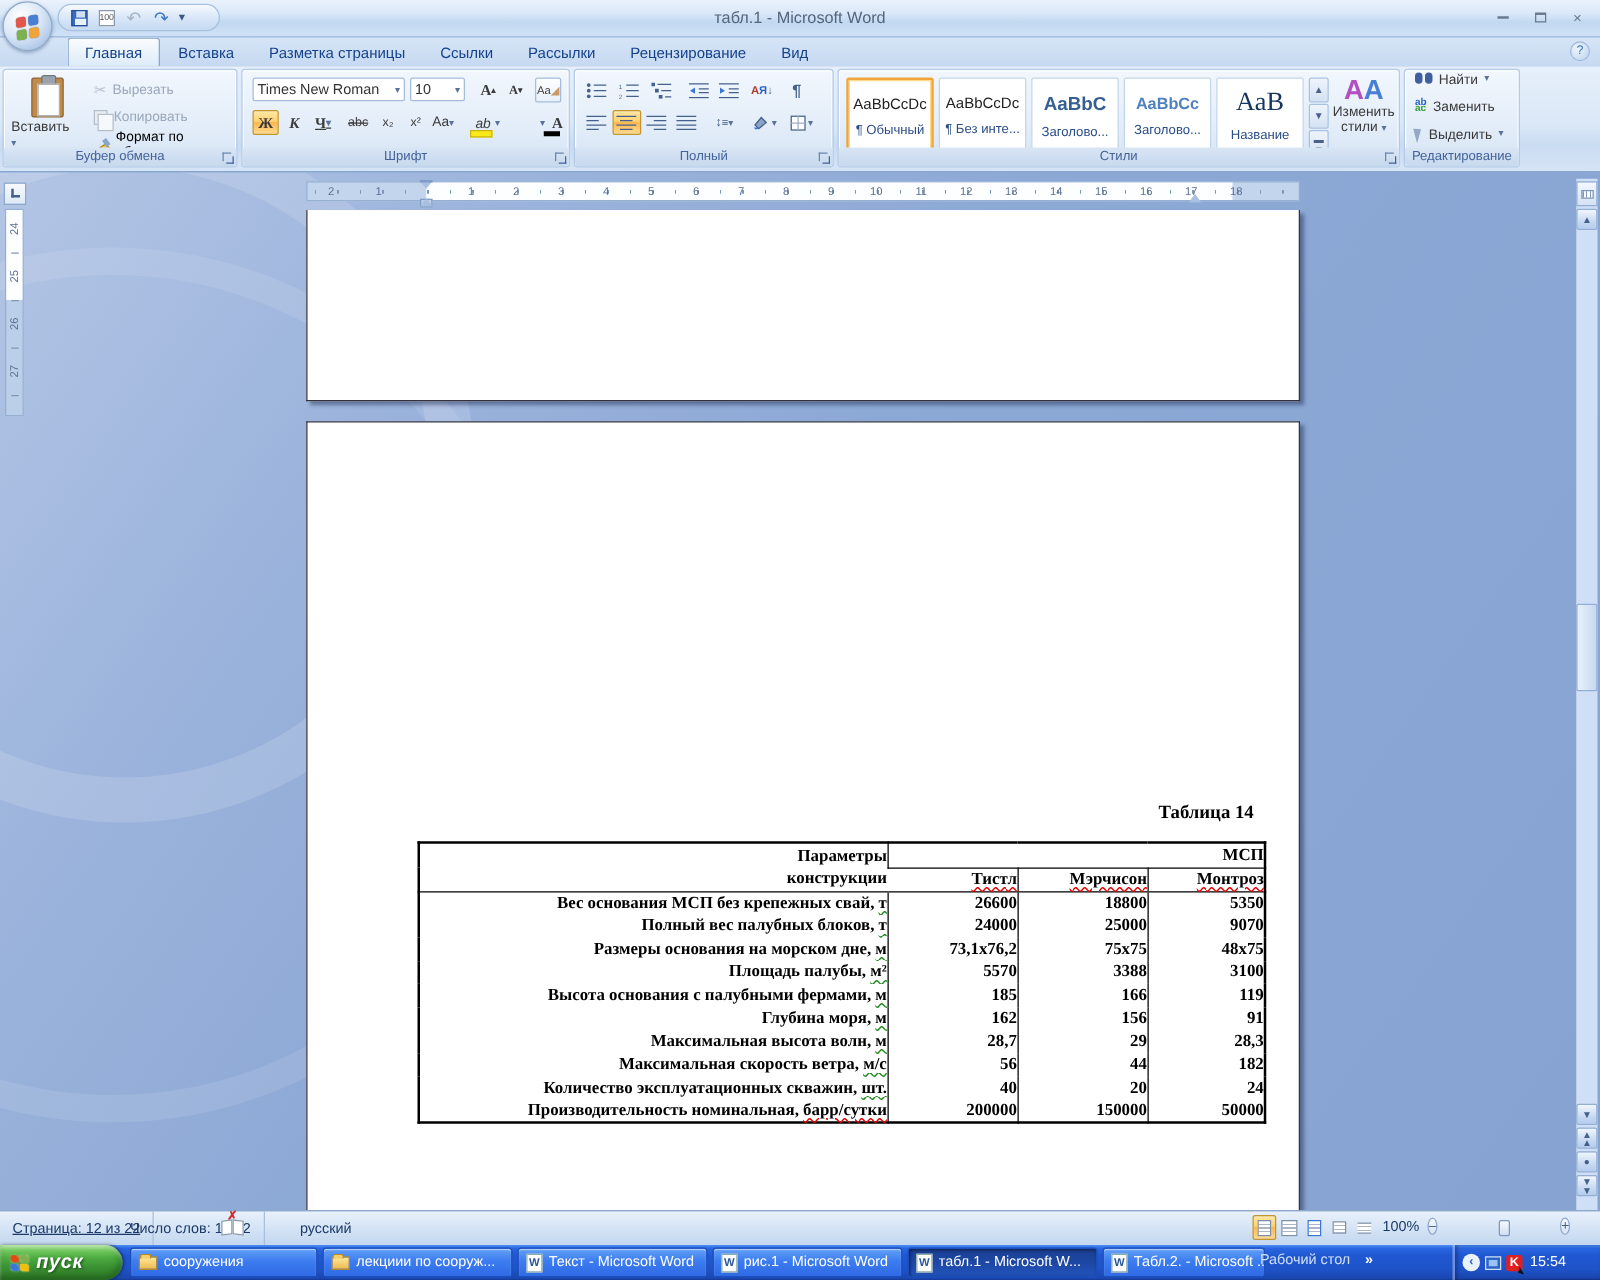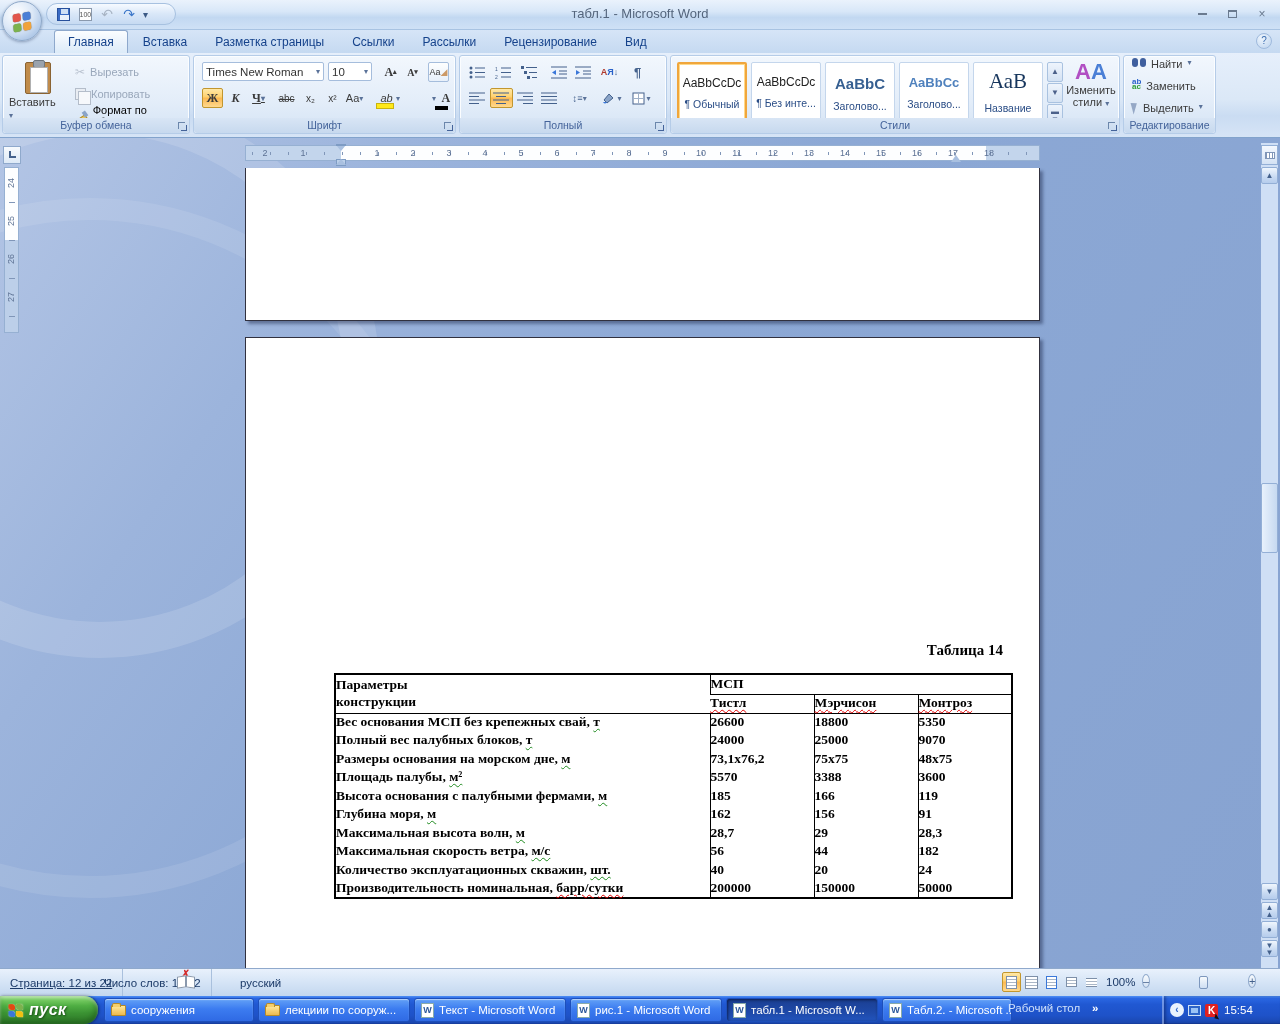--- a/index.html
+++ b/index.html
@@ -150,21 +150,21 @@
   
   .page { position:absolute; left:245px; width:795px; background:#fff; border:1px solid #31313f;
     box-shadow:3px 3px 3px rgba(25,35,70,.45); }
   .page1 { top:30px; height:153px; border-top:none; }
   .page2 { top:199px; height:632px; border-bottom:none;text-decoration:underline; }
   .page2-content { position:absolute; left:88px; top:304px; width:677px; font-family:"Liberation Serif",serif; color:#000; }
   .doc-caption { text-align:right; padding-right:8px; font-weight:bold; font-size:15px; }
   .doc-heading { text-align:center; margin-top:13px; font-weight:bold; font-size:15.5px; }
   table.doc-table { border-collapse:collapse; table-layout:fixed; width:677px; margin-top:14px;
     border:2px solid #000; font-weight:bold; font-size:13.5px; font-family:"Liberation Serif",serif; }
-  .doc-table th, .doc-table td { border-left:1px solid #000; text-align:left; vertical-align:middle; padding:0; font-weight:bold; line-height:1.25; }
+  .doc-table th, .doc-table td { border-left:1px solid #000; text-align:right; vertical-align:middle; padding:0; font-weight:bold; line-height:1.25; }
   .doc-table th:first-child, .doc-table td:first-child { border-left:none; }
   .doc-table thead th { border-bottom:1px solid #000; }
   .doc-table tbody tr { height:18.5px; }
   .hrow1 { height:20px; } .hrow2 { height:19px; }
   .wavy-red { text-decoration-line:underline; text-decoration-style:wavy; text-decoration-color:#e00000; text-decoration-thickness:1px; text-underline-offset:2px; }
   .wavy-green { text-decoration-line:underline; text-decoration-style:wavy; text-decoration-color:#1e8a1e; text-decoration-thickness:1px; text-underline-offset:2px; }
 
   
   .vscroll { position:absolute; left:1261px; top:5px; width:17px; height:825px; background:#cfdff5; }
   .sc-btn { position:absolute; left:0; width:17px; height:17px; background:linear-gradient(#f0f6fd,#c8daf2 60%,#b5ccec);
@@ -560,21 +560,21 @@
               <tr>
                 <td><span>Размеры основания на морском дне,</span> <span class="wavy-green">м</span></td>
                 <td>73,1х76,2</td>
                 <td>75х75</td>
                 <td>48х75</td>
               </tr>
               <tr>
                 <td><span>Площадь палубы,</span> <span class="wavy-green">м²</span></td>
                 <td>5570</td>
                 <td>3388</td>
-                <td>3600</td>
+                <td>3100</td>
               </tr>
               <tr>
                 <td><span>Высота основания с палубными фермами,</span> <span class="wavy-green">м</span></td>
                 <td>185</td>
                 <td>166</td>
                 <td>119</td>
               </tr>
               <tr>
                 <td><span>Глубина моря,</span> <span class="wavy-green">м</span></td>
                 <td>162</td>

